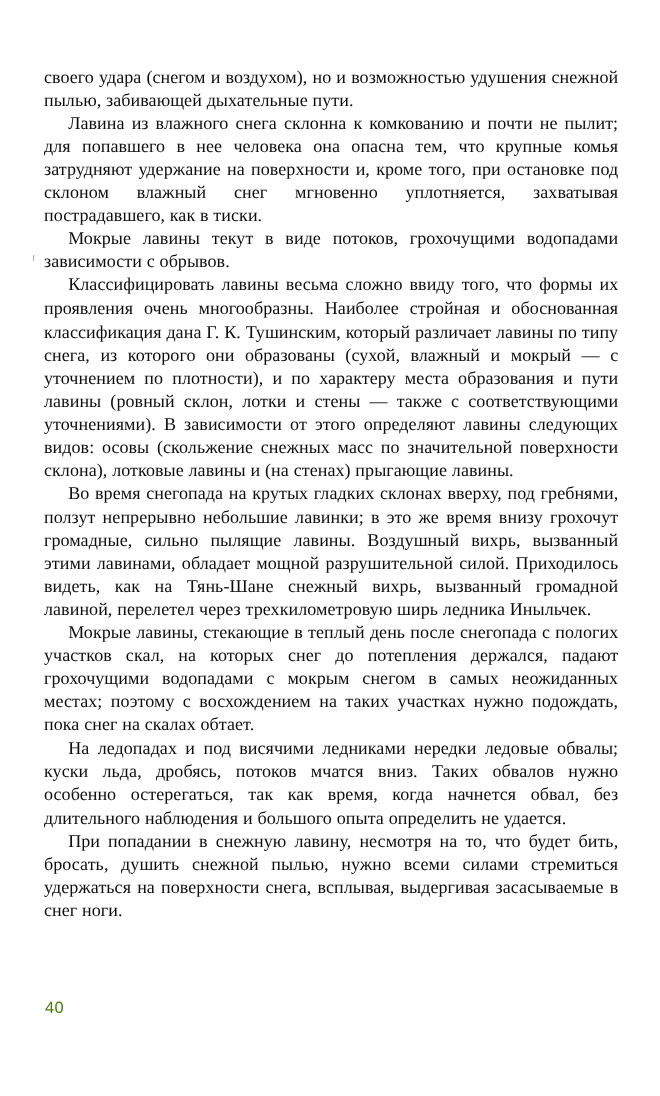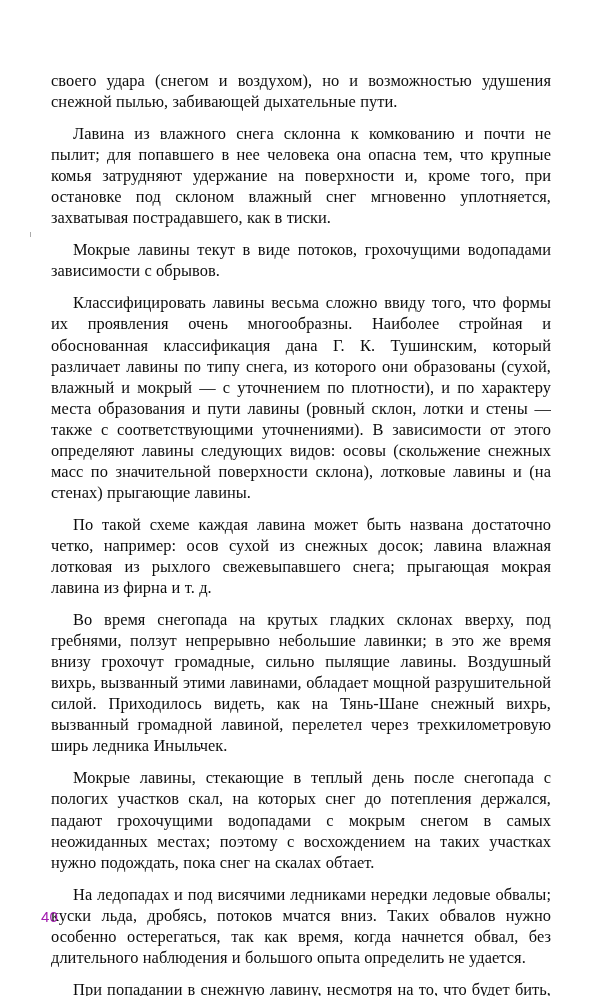--- a/index.html
+++ b/index.html
@@ -24,21 +24,21 @@
 
   
   .text-column {
     position: absolute;
     left: 40px;
     top: 59px;
     width: 522px;
   }
 
   .para {
-    margin: 11px;
+    margin: 0;
     text-align: justify;
     text-align-last: left;
     text-indent: 22px;
     font-size: 16.4px;
     line-height: 21.05px;
     letter-spacing: 0.05px;
     word-spacing: 0.2px;
     hyphens: manual;
     -webkit-hyphens: manual;
   }
@@ -49,21 +49,21 @@
   }
 
   .page-number {
     position: absolute;
     left: 41px;
     top: 908px;
     font-size: 15px;
     line-height: 18px;
     font-family: "Liberation Sans", "DejaVu Sans", sans-serif;
     letter-spacing: 0.2px;
-    color: #a21caf;
+    color: #4d7c0f;
   }
 
   
   .scan-speck {
     position: absolute;
     left: 30px;
     top: 232px;
     width: 1px;
     height: 5px;
     background: #8e8e8e;
@@ -75,21 +75,20 @@
 
 <div class="page">
 
   <div class="scan-speck"></div>
 
   <div class="text-column">
     <p class="para continuation">своего удара (снегом и воздухом), но и возможностью удушения снежной пылью, забивающей дыхательные пути.</p>
     <p class="para">Лавина из влажного снега склонна к комкованию и почти не пылит; для попавшего в нее человека она опасна тем, что крупные комья затрудняют удержание на поверхности и, кроме того, при остановке под склоном влажный снег мгновенно уплотняется, захватывая пострадавшего, как в тиски.</p>
     <p class="para">Мокрые лавины текут в виде потоков, грохочущими водопадами зависимости с обрывов.</p>
     <p class="para">Классифицировать лавины весьма сложно ввиду того, что формы их проявления очень многообразны. Наиболее стройная и обоснованная классификация дана Г. К. Тушинским, который различает лавины по типу снега, из которого они образованы (сухой, влажный и мокрый — с уточнением по плотности), и по характеру места образования и пути лавины (ровный склон, лотки и стены — также с соответствующими уточнениями). В зависимости от этого определяют лавины следующих видов: осовы (скольжение снежных масс по значительной поверхности склона), лотковые лавины и (на стенах) прыгающие лавины.</p>
-    <p class="para">По такой схеме каждая лавина может быть названа достаточно четко, например: осов сухой из снежных досок; лавина влажная лотковая из рыхлого свежевыпавшего снега; прыгающая мокрая лавина из фирна и т. д.</p>
     <p class="para">Во время снегопада на крутых гладких склонах вверху, под гребнями, ползут непрерывно небольшие лавинки; в это же время внизу грохочут громадные, сильно пылящие лавины. Воздушный вихрь, вызванный этими лавинами, обладает мощной разрушительной силой. Приходилось видеть, как на Тянь-Шане снежный вихрь, вызванный громадной лавиной, перелетел через трехкилометровую ширь ледника Иныльчек.</p>
     <p class="para">Мокрые лавины, стекающие в теплый день после снегопада с пологих участков скал, на которых снег до потепления держался, падают грохочущими водопадами с мокрым снегом в самых неожиданных местах; поэтому с восхождением на таких участках нужно подождать, пока снег на скалах обтает.</p>
     <p class="para">На ледопадах и под висячими ледниками нередки ледовые обвалы; куски льда, дробясь, потоков мчатся вниз. Таких обвалов нужно особенно остерегаться, так как время, когда начнется обвал, без длительного наблюдения и большого опыта определить не удается.</p>
     <p class="para">При попадании в снежную лавину, несмотря на то, что будет бить, бросать, душить снежной пылью, нужно всеми силами стремиться удержаться на поверхности снега, всплывая, выдергивая засасываемые в снег ноги.</p>
   </div>
 
   <div class="page-number">40</div>
 
 </div>
 

